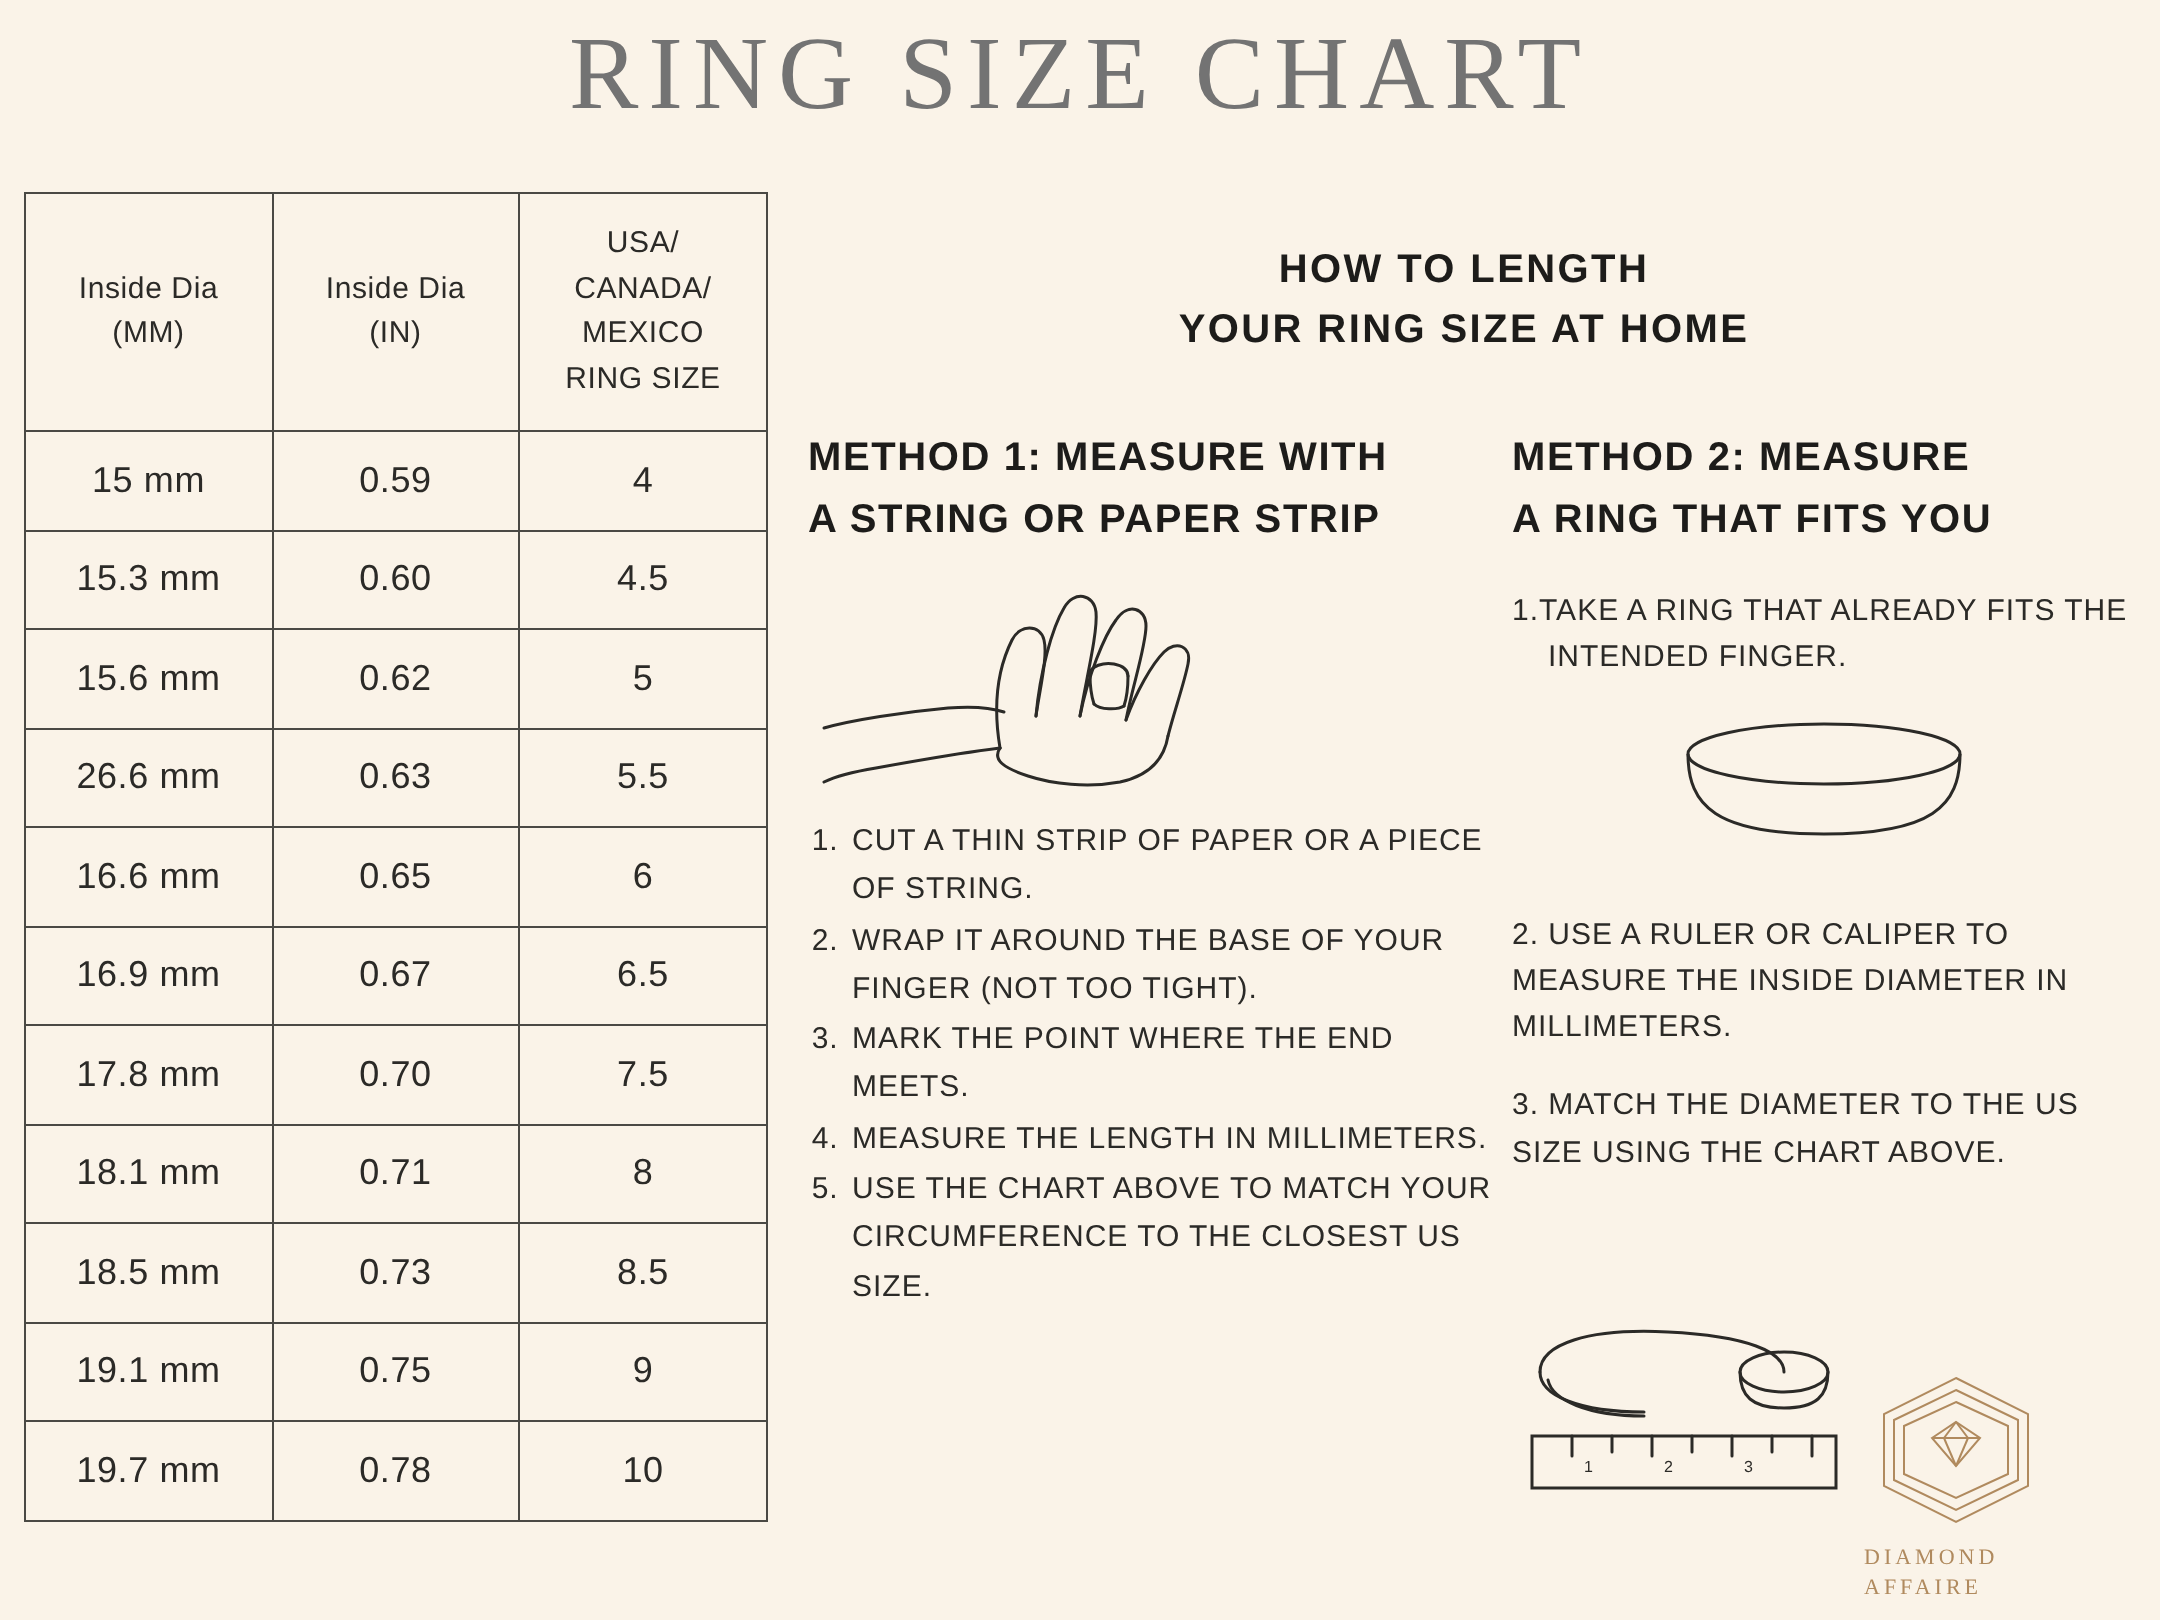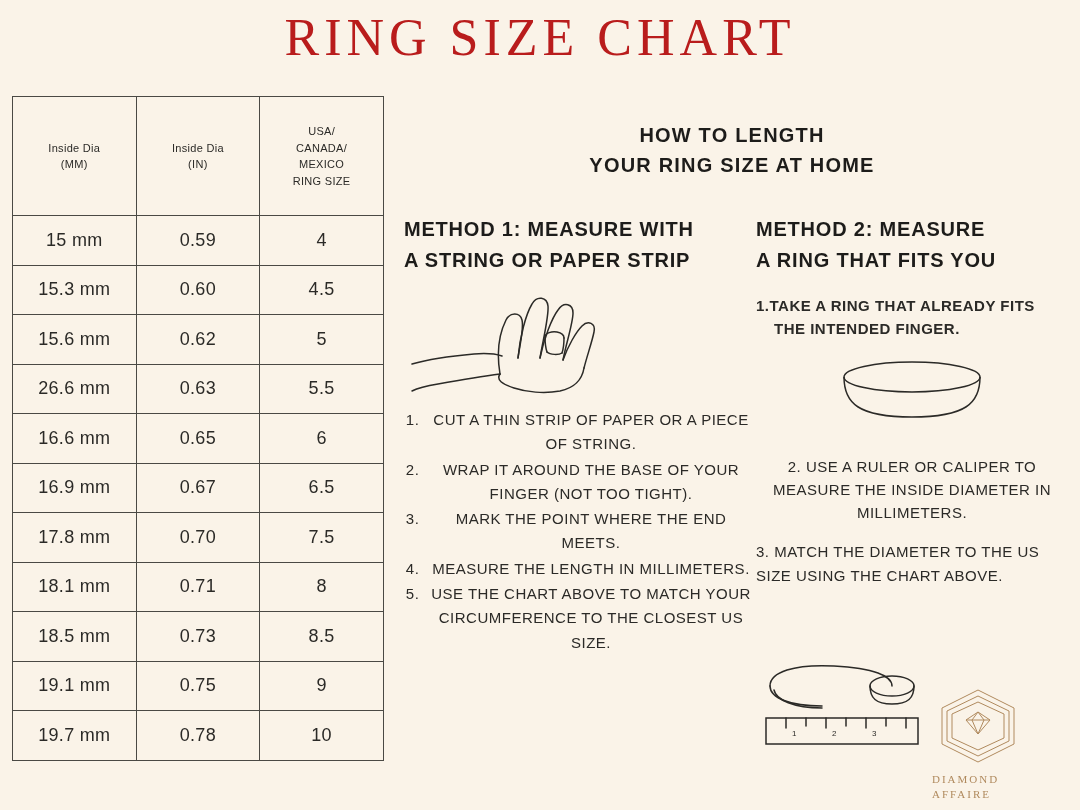--- a/index.html
+++ b/index.html
@@ -19,21 +19,21 @@
   
   .page-title {
     position: absolute;
     top: 8px;
     left: 0;
     width: 1080px;
     text-align: center;
     font-family: "Liberation Serif", serif;
     font-size: 52px;
     letter-spacing: 5px;
-    color: #b91c1c;
+    color: #737373;
     font-weight: 400;
   }
 
   
   .size-table {
     position: absolute;
     left: 12px;
     top: 96px;
     width: 372px;
     border-collapse: collapse;
@@ -45,21 +45,21 @@
     font-size: 18px;
     font-weight: 400;
     color: #2b2a27;
     letter-spacing: 0.3px;
     padding: 0;
   }
   .size-table thead th {
     height: 118px;
     vertical-align: middle;
     line-height: 1.5;
-    font-size: 11px;
+    font-size: 15px;
   }
   .size-table tbody td {
     height: 48.5px;
     vertical-align: middle;
   }
   .col-a { width: 124px; }
   .col-b { width: 124px; }
   .col-c { width: 124px; }
 
   
@@ -102,32 +102,31 @@
 
   .drawing { margin: 12px 0 6px 0; }
 
   ol.steps {
     margin: 0;
     padding: 0 0 0 20px;
     font-size: 15px;
     letter-spacing: 0.5px;
     line-height: 1.62;
     color: #2b2a27;
-    text-align: center;
   }
   ol.steps li { margin-bottom: 1px; padding-left: 2px; }
 
   .m2-step {
     font-size: 15px;
     letter-spacing: 0.5px;
     line-height: 1.55;
     color: #2b2a27;
     margin-bottom: 16px;
   }
-  .m2-step-first { padding-left: 18px; text-indent: -18px; margin-bottom: 0; font-weight: bold; }
+  .m2-step-first { padding-left: 18px; text-indent: -18px; margin-bottom: 0; }
 
   
   .logo {
     position: absolute;
     right: 16px;
     bottom: 8px;
     width: 132px;
     color: #b08a5e;
   }
   .logo-name {
@@ -278,21 +277,21 @@
 
       <div class="m2-step m2-step-first" style="margin-top:18px;">1.TAKE A RING THAT ALREADY FITS THE INTENDED FINGER.</div>
 
       <div class="drawing" style="text-align:center;margin-top:14px;">
         <svg width="180" height="86" viewBox="0 0 180 86" fill="none" stroke="#2b2a27" stroke-width="1.5">
           <ellipse cx="90" cy="22" rx="68" ry="15"></ellipse>
           <path d="M22 22 C22 48 36 62 90 62 C144 62 158 48 158 22"></path>
         </svg>
       </div>
 
-      <div class="m2-step" style="margin-top:10px;text-align:center;">2. USE A RULER OR CALIPER TO MEASURE THE INSIDE DIAMETER IN MILLIMETERS.</div>
+      <div class="m2-step" style="margin-top:10px;">2. USE A RULER OR CALIPER TO MEASURE THE INSIDE DIAMETER IN MILLIMETERS.</div>
       <div class="m2-step">3. MATCH THE DIAMETER TO THE US SIZE USING THE CHART ABOVE.</div>
     </div>
   </div>
 
   <div style="position:absolute; left:368px; top:560px;">
     <svg width="200" height="100" viewBox="0 0 200 100" fill="none" stroke="#2b2a27" stroke-width="1.5" stroke-linecap="round">
 
       <path d="M6 30 C6 16 30 8 70 10 C110 12 128 20 128 30"></path>
       <path d="M6 30 C6 42 26 50 58 50"></path>
       <path d="M10 34 C12 44 30 52 58 52"></path>

